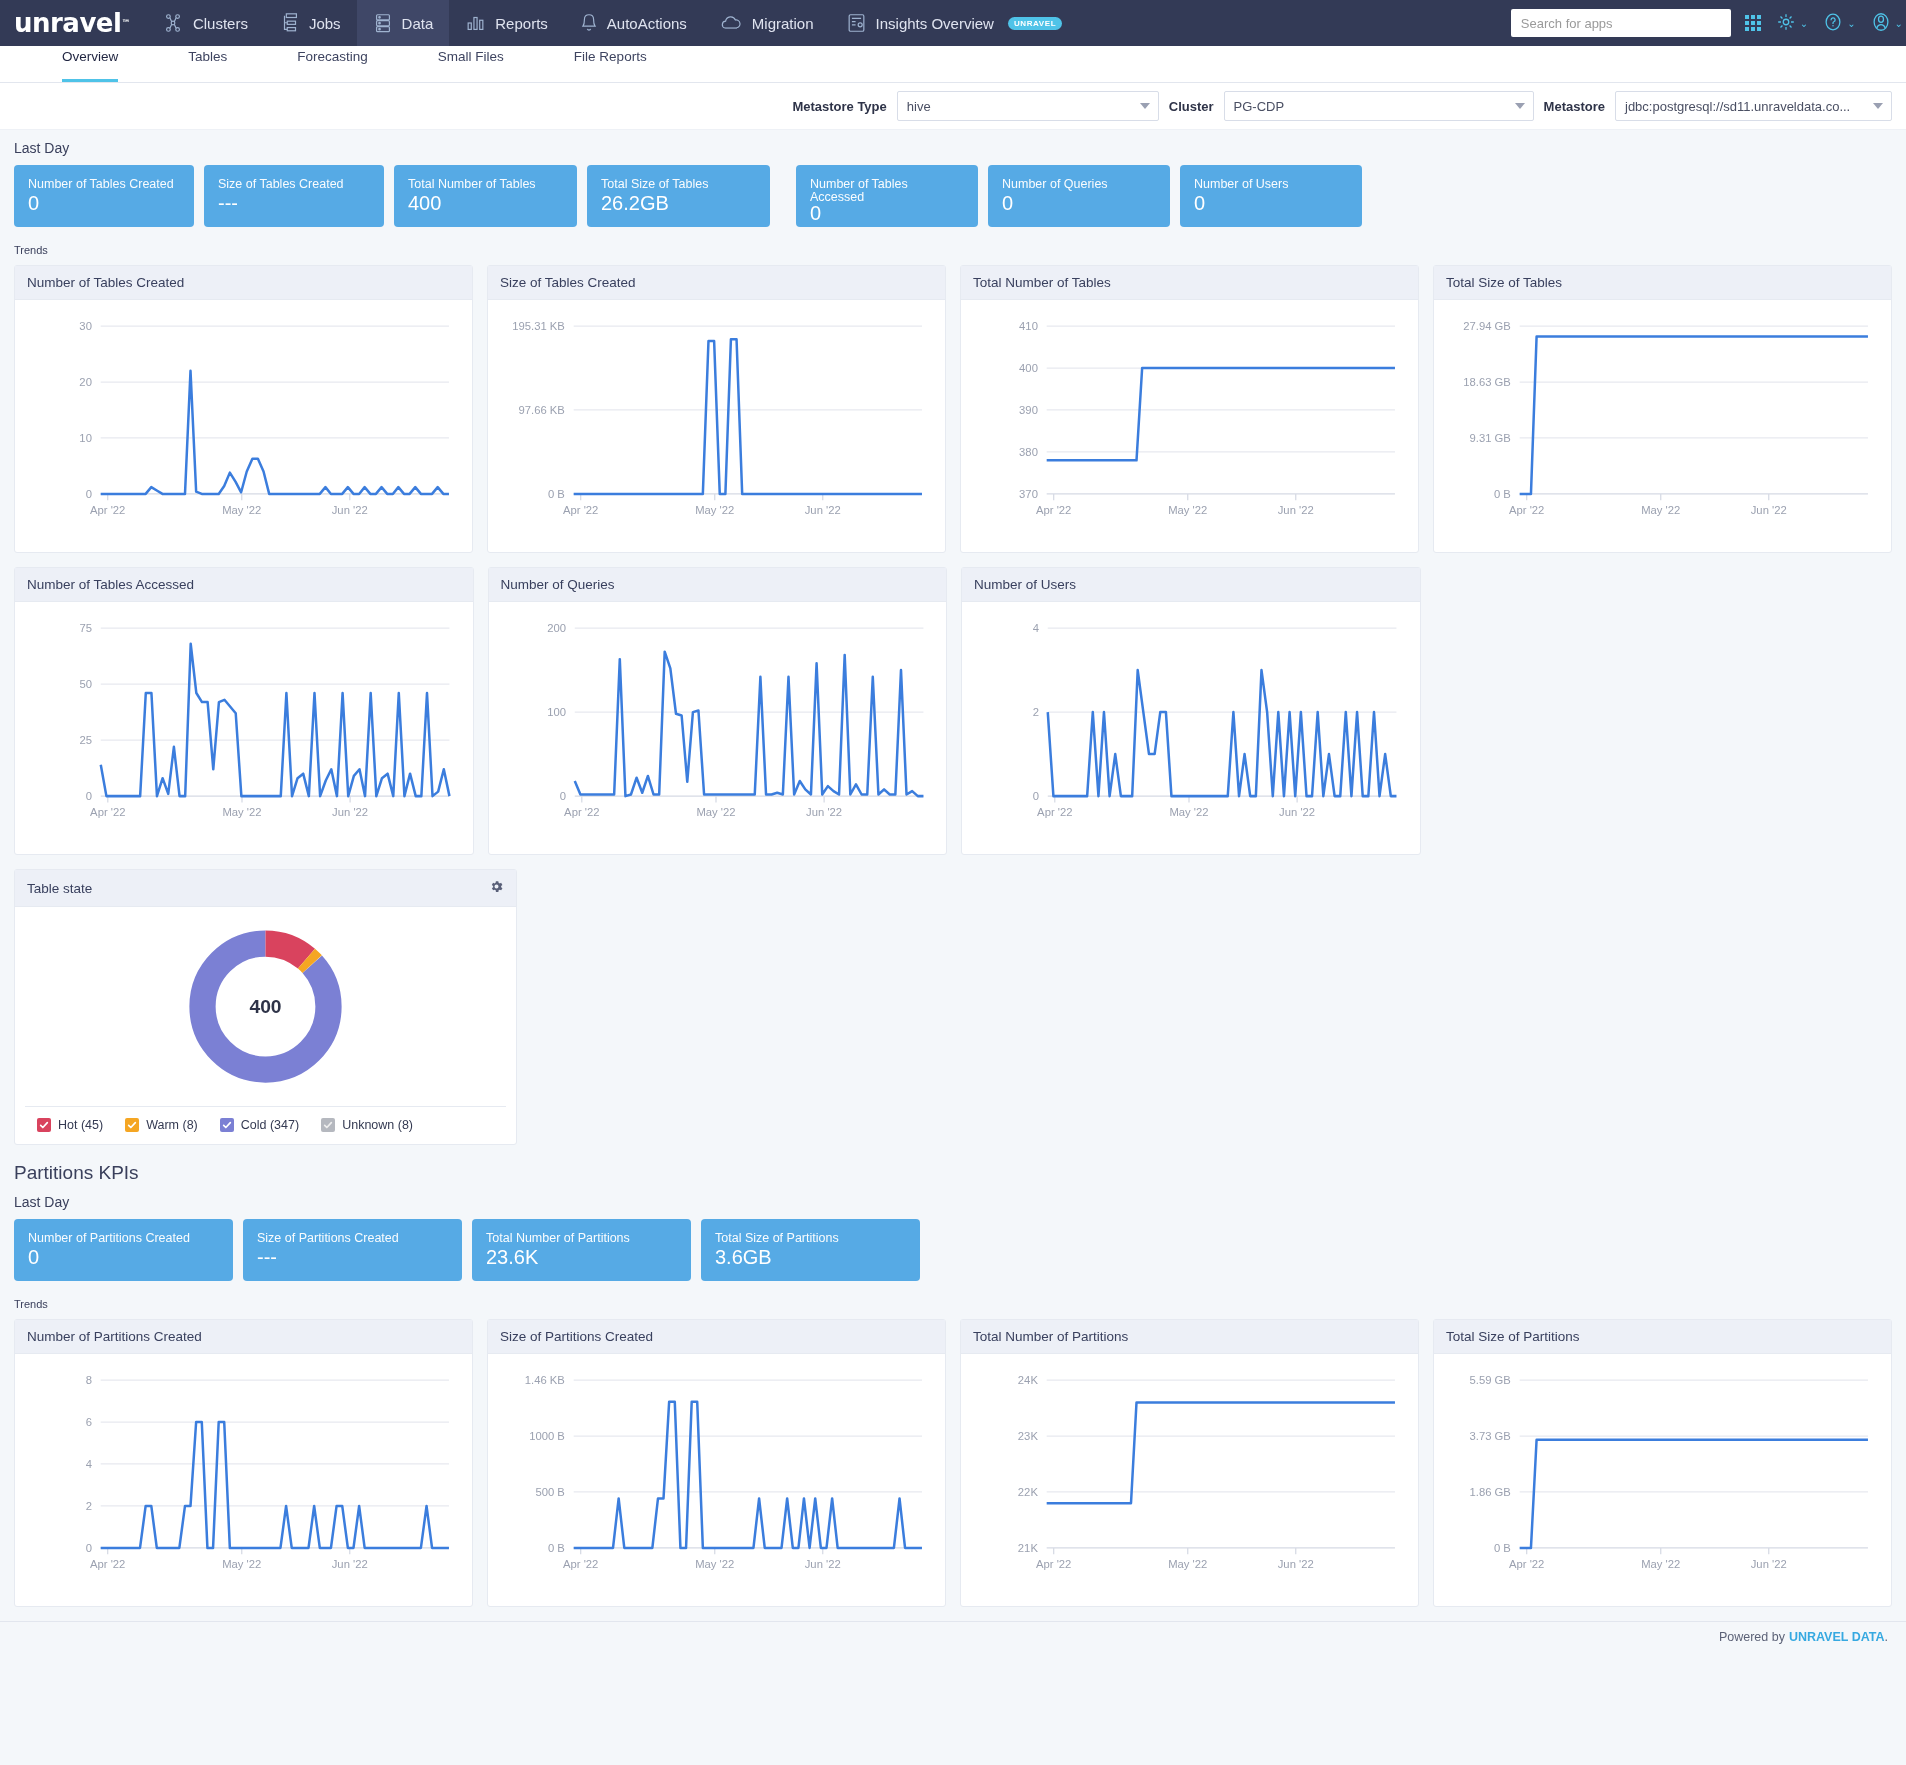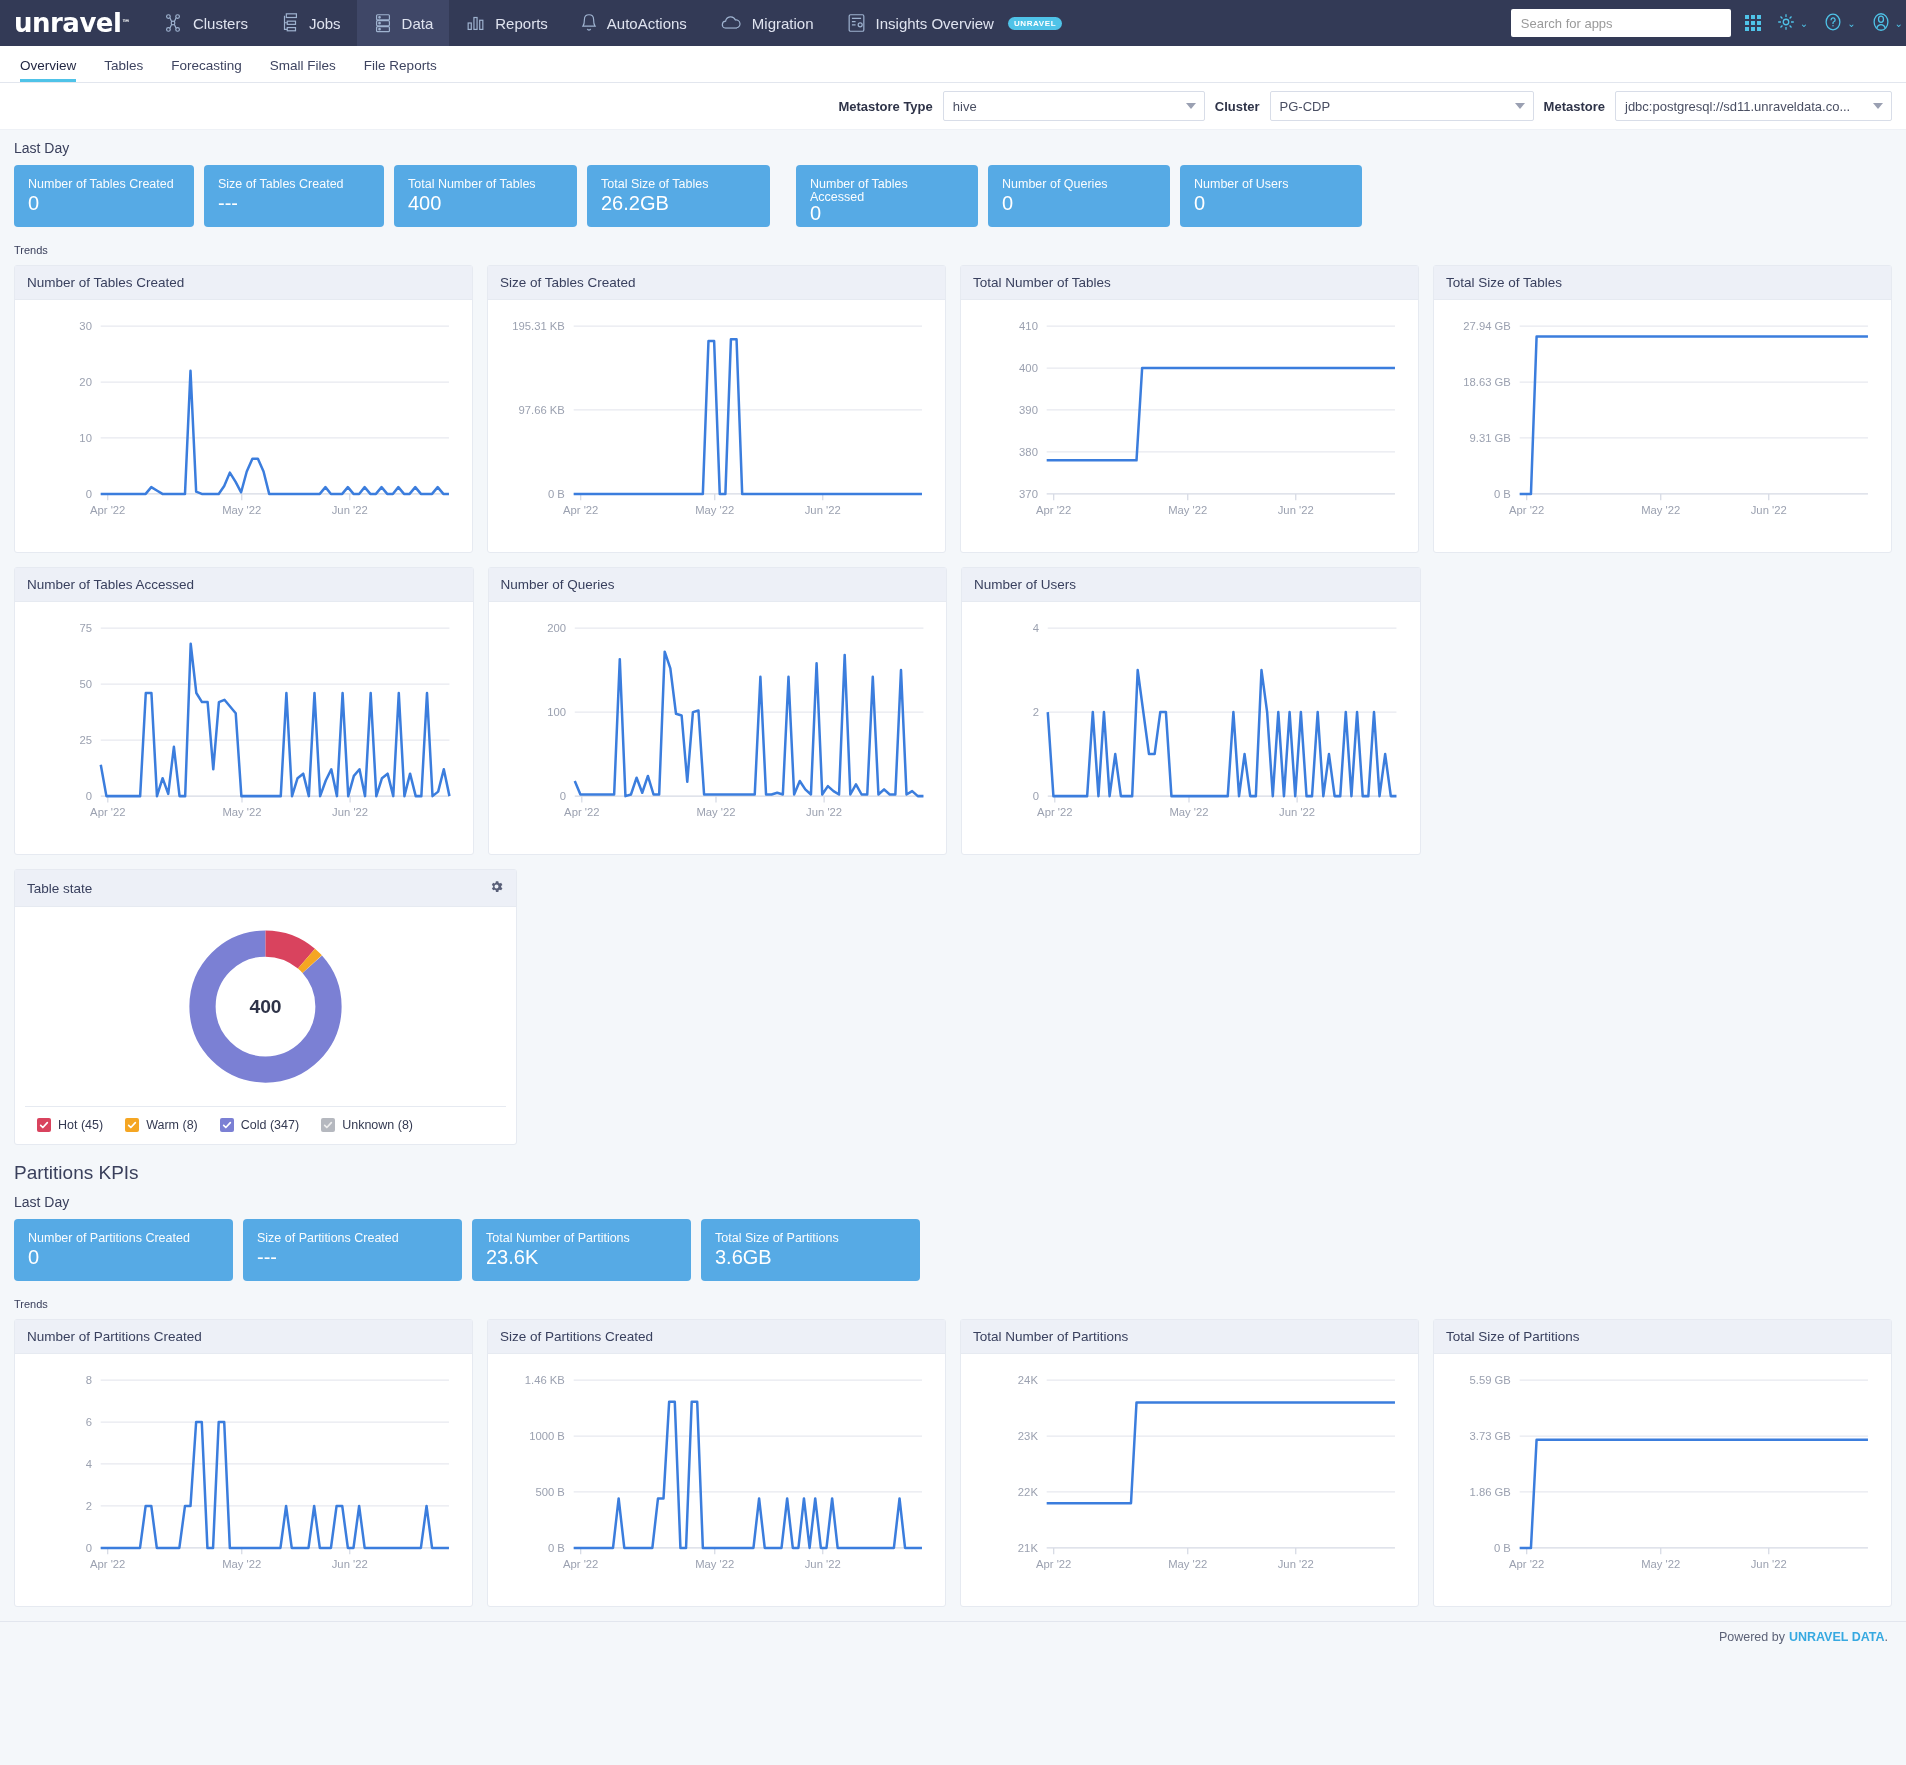--- a/index.html
+++ b/index.html
@@ -42,21 +42,21 @@
   .grid-icon i{background:#4fc3e8; display:block; width:4px;height:4px;}
   .caret{color:#4fc3e8; font-size:10px; cursor:pointer;}
   .ico-btn{display:flex;align-items:center;gap:3px;cursor:pointer;}
 
   
   .subnav{
     height:37px; background:#fff; display:flex; align-items:flex-end;
     padding:0 14px; border-bottom:1px solid #e2e6ee;
   }
   .subnav .tab{
-    padding:0 14px 9px; font-size:13.5px; color:#3e4460; cursor:pointer; position:relative;
+    padding:0 14px 18px; font-size:13.5px; color:#3e4460; cursor:pointer; position:relative;margin-left:42px;
   }
   .subnav .tab:first-child{padding-left:6px;}
   .subnav .tab.active{color:#1f2440;}
   .subnav .tab.active:after{
     content:""; position:absolute; left:6px; right:14px; bottom:0; height:3px; background:#4fc3e8;
   }
 
   
   .filterbar{
     background:#fff; height:47px; display:flex; align-items:center;
@@ -67,21 +67,21 @@
     position:relative; height:30px; border:1px solid #d8dde8; border-radius:2px;
     background:#fff; display:flex; align-items:center; padding:0 24px 0 9px;
     font-size:13px; color:#4a4f63; cursor:pointer; white-space:nowrap; overflow:hidden;
   }
   .fselect .arr{
     position:absolute; right:8px; top:50%; transform:translateY(-50%);
     width:0;height:0;border-left:5px solid transparent;border-right:5px solid transparent;
     border-top:6px solid #9aa0b2;
   }
   .w-metatype{width:262px;}
-  .w-cluster{width:264px;}
+  .w-cluster{width:310px;}
   .w-metastore{width:277px;}
 
   
   .page{ padding:0 14px; }
   .sec-title{ font-size:19px; color:#3a405c; font-weight:400; margin:17px 0 0 0;}
   .sec-sub{ font-size:14px; color:#3a405c; margin:10px 0 9px 0;}
   .kpi-row{ display:flex; gap:10px; flex-wrap:nowrap;}
   .kpi{
     background:#56aae5; border-radius:4px; color:#fff; padding:13px 14px 14px;
     height:62px; display:flex; flex-direction:column; justify-content:space-between;

